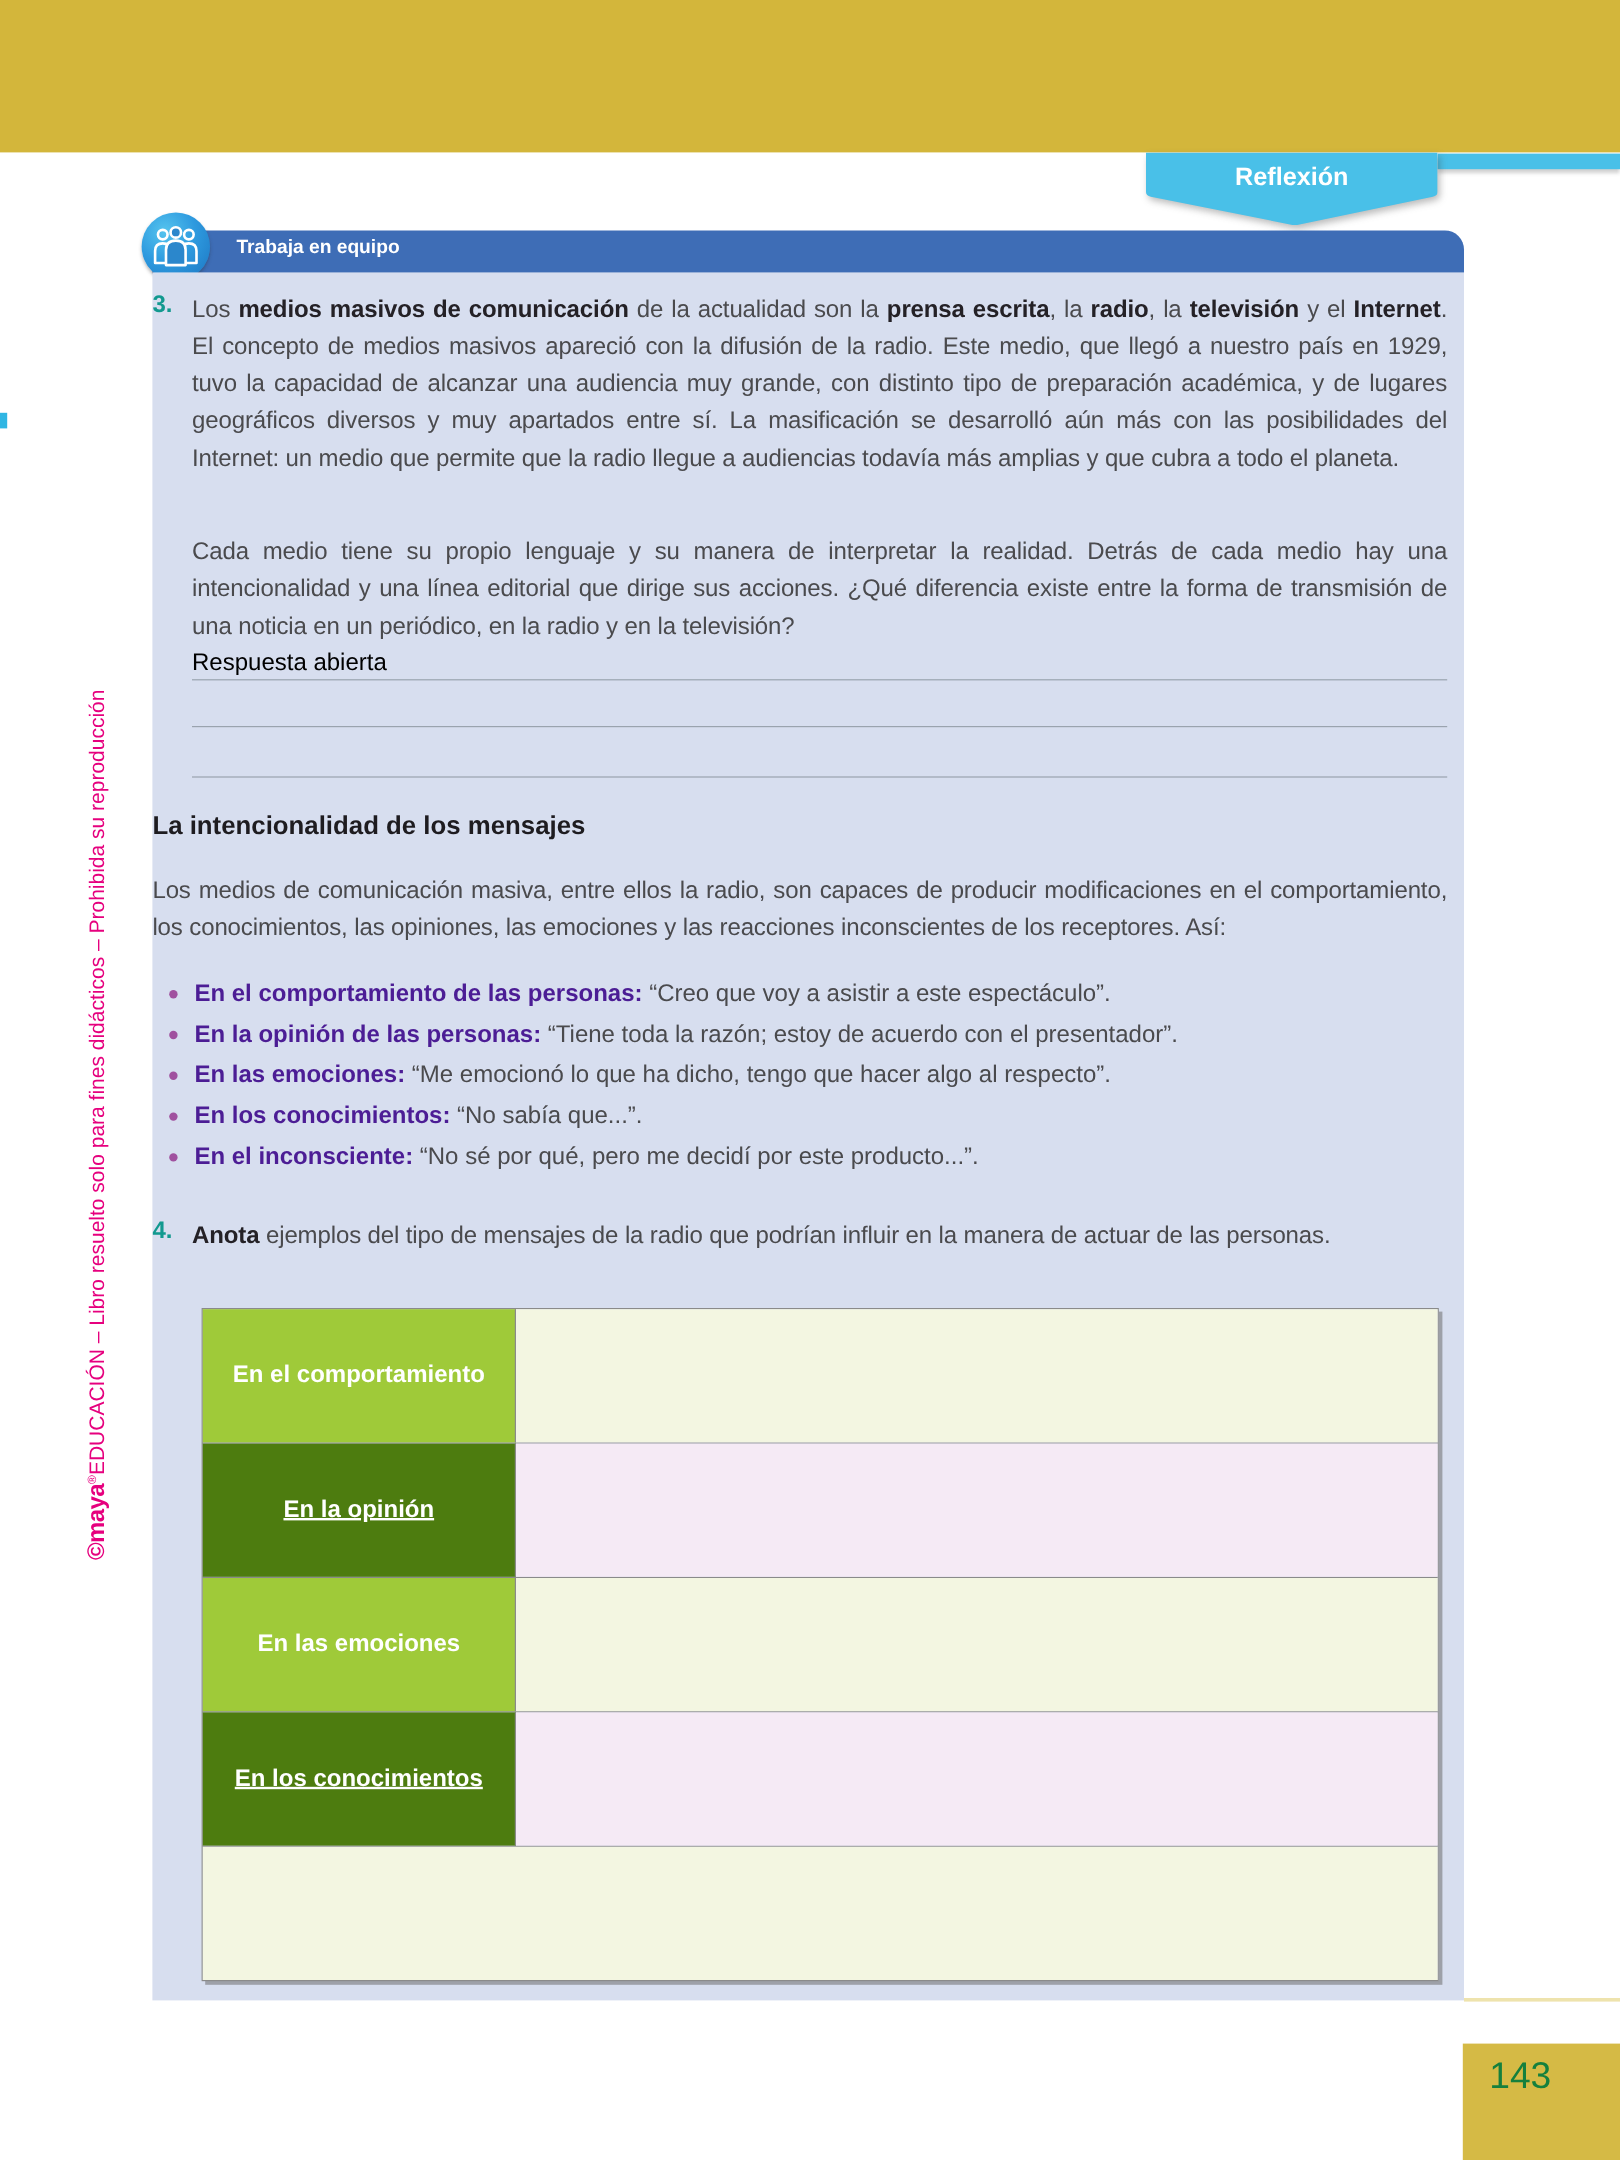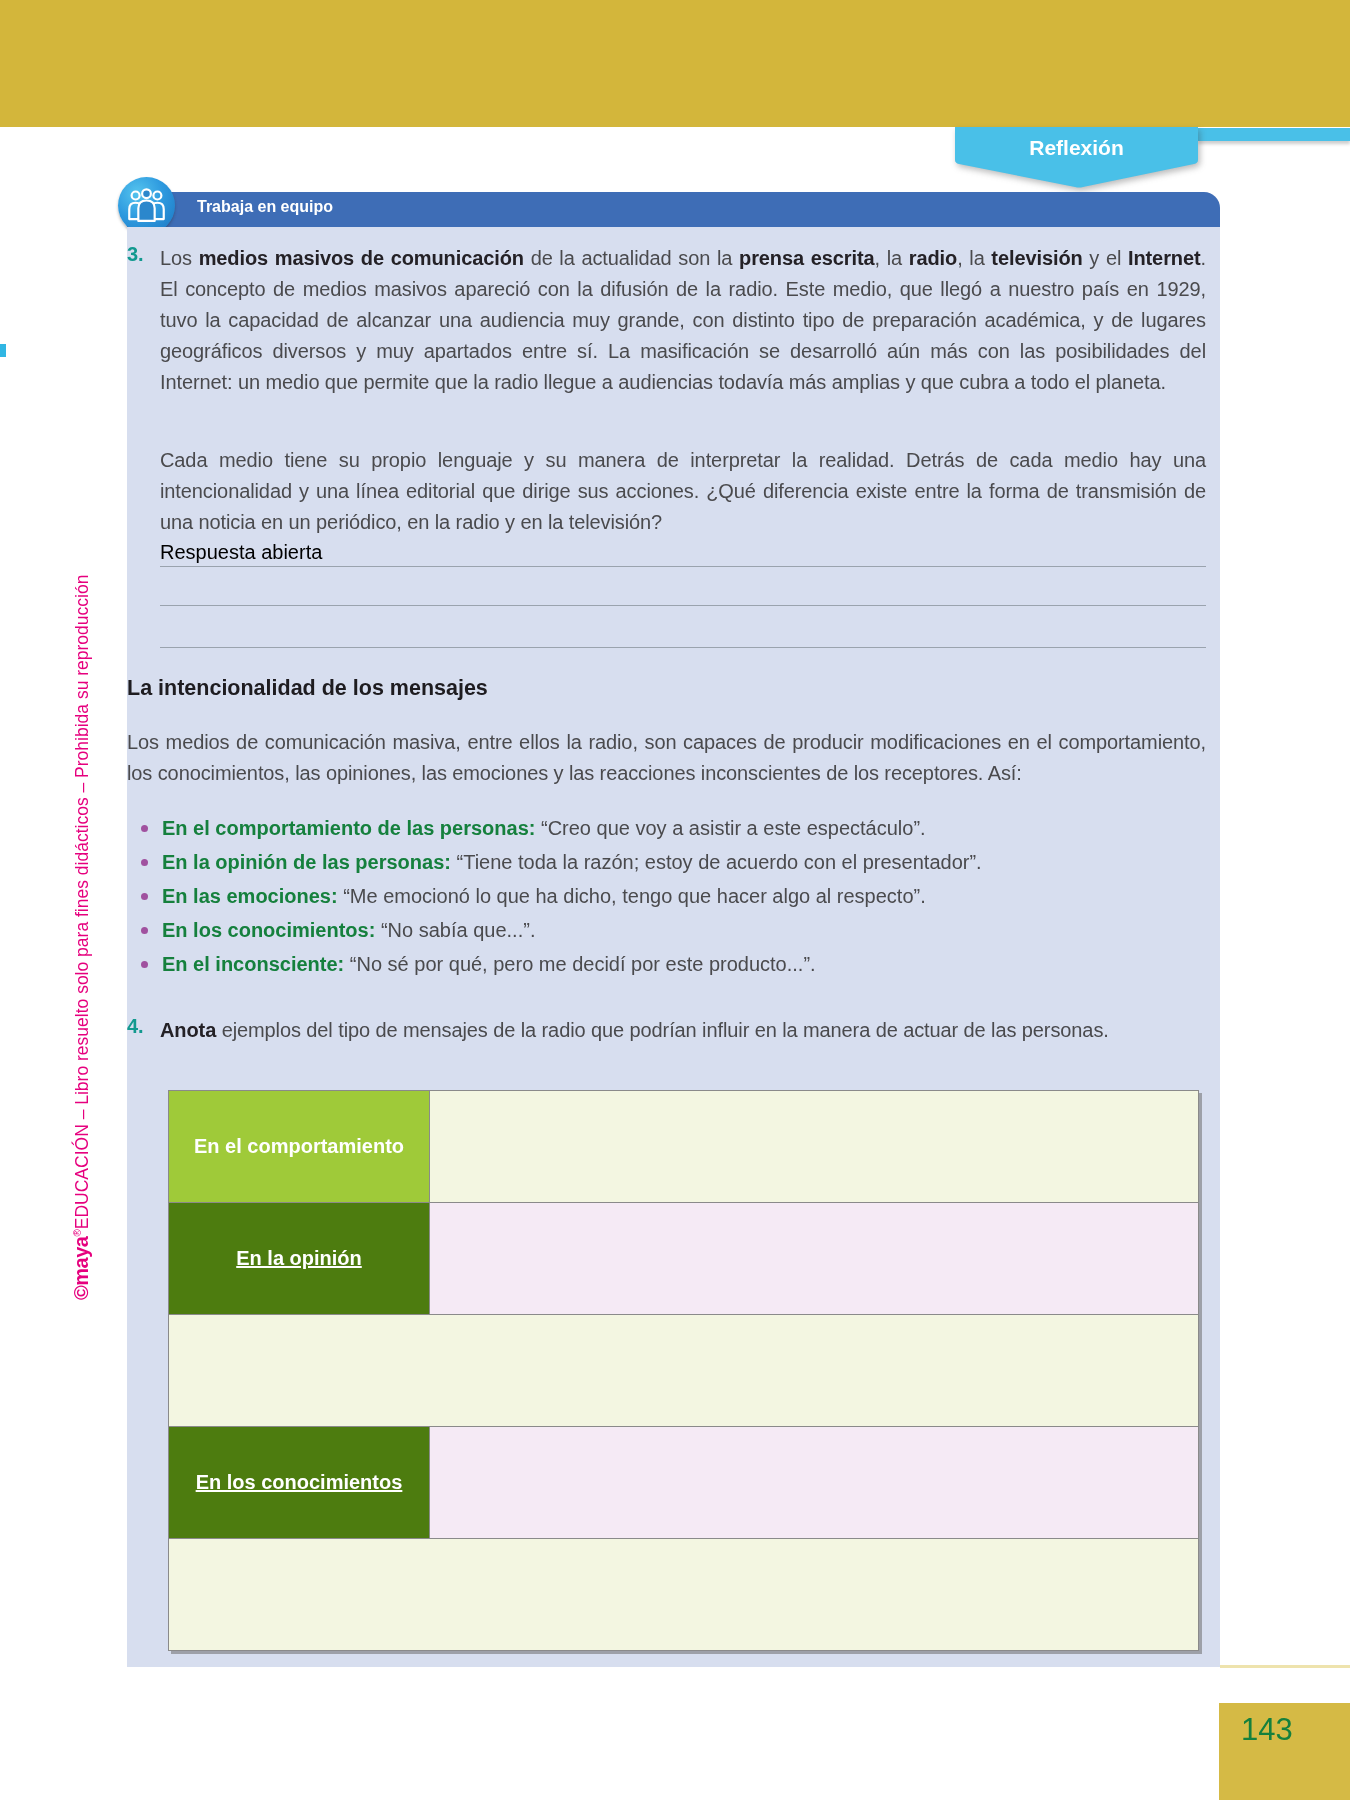--- a/index.html
+++ b/index.html
@@ -39,21 +39,21 @@
   #ans-line-1{top:566px;}
   #ans-line-2{top:605px;}
   #ans-line-3{top:647px;}
 
   #sec-head{left:127px;top:676px;font-size:21.5px;font-weight:bold;color:#1e1c20;}
   #sec-intro{left:127px;top:727px;width:1079px;}
 
   #bullets{left:135px;top:818px;width:1071px;list-style:none;margin:0;padding:0;}
   #bullets li{position:relative;padding-left:27px;margin-bottom:13px;font-size:20px;line-height:21px;}
   #bullets .dot{position:absolute;left:6px;top:7px;width:7px;height:7px;border-radius:50%;background:#a0519f;}
-  #bullets .lbl{font-weight:bold;color:#15803d;}
+  #bullets .lbl{font-weight:bold;color:#4c1d95;}
   #bullets .qt{color:#4a4a4d;}
 
   #item4-num{left:127px;top:1015px;}
   #item4-para{left:160px;top:1015px;width:1046px;}
 
   
   #influence-table{left:168px;top:1090px;width:1029px;border:1px solid #8a8a8a;border-collapse:collapse;
      box-shadow:3px 3px 0 rgba(110,110,110,.55);}
   .trow{display:flex;height:111px;border-top:1px solid #8a8a8a;}
   .trow:first-child{border-top:none;}
@@ -138,20 +138,21 @@
   <div id="influence-table" class="abs">
       <div class="trow green">
         <div class="tlabel">En el comportamiento</div>
         <div class="tcell"></div>
       </div>
       <div class="trow purple">
         <div class="tlabel">En la opinión</div>
         <div class="tcell"></div>
       </div>
       <div class="trow green">
+        <div class="tlabel">En las emociones</div>
         <div class="tcell"></div>
       </div>
       <div class="trow purple">
         <div class="tlabel">En los conocimientos</div>
         <div class="tcell"></div>
       </div>
       <div class="trow green">
         <div class="tcell"></div>
       </div>
     </div>

